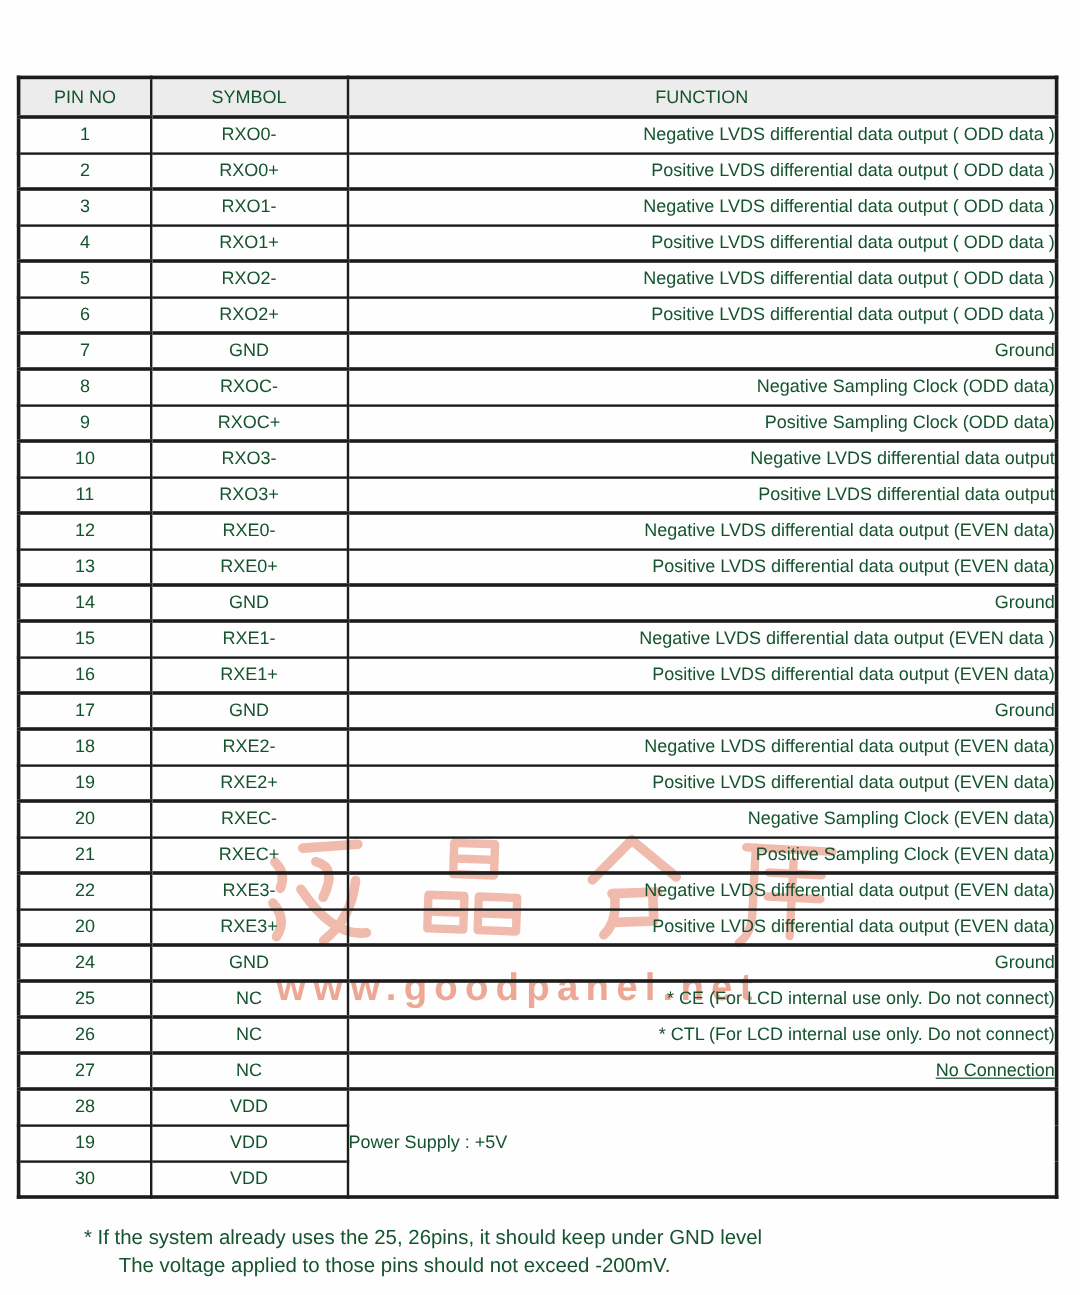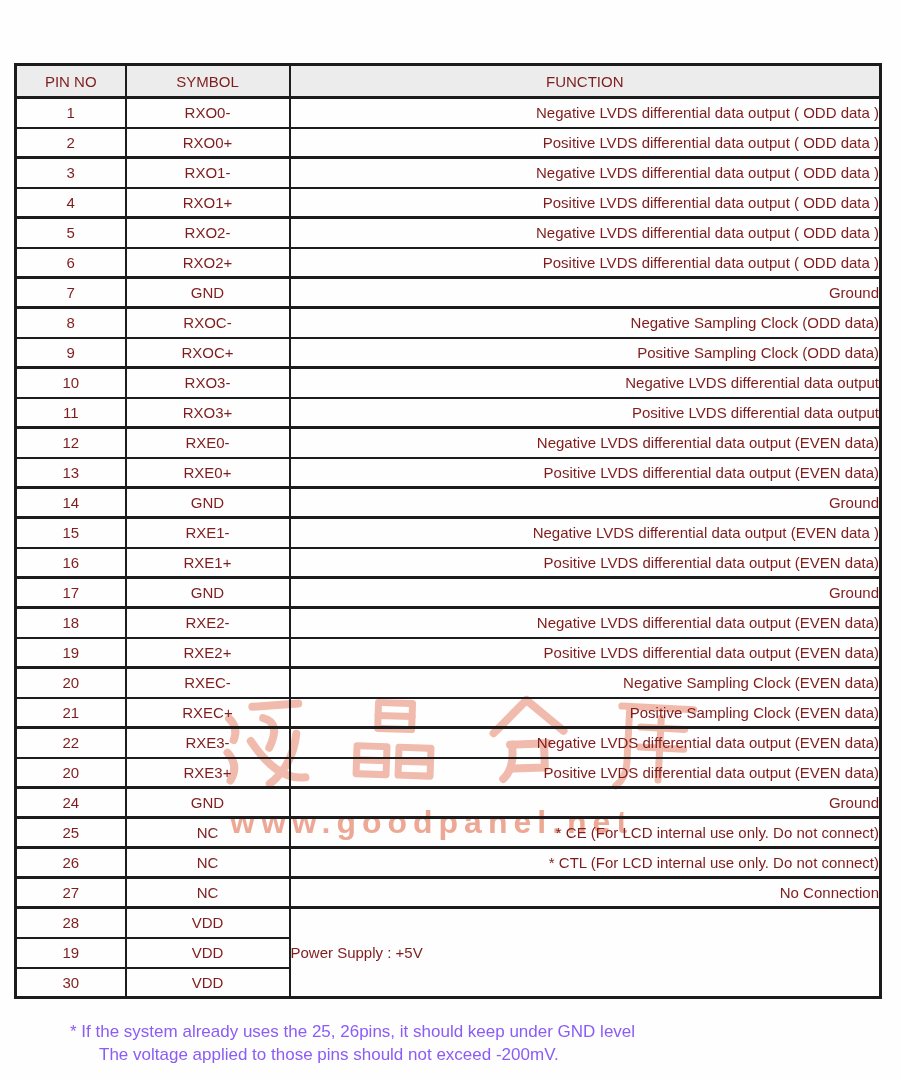--- a/index.html
+++ b/index.html
@@ -23,41 +23,41 @@
   .wm-url{
     position:absolute;left:230px;top:804px;width:460px;
     font-size:32px;font-weight:bold;letter-spacing:6px;
     color:#e8937a;opacity:0.8;white-space:nowrap;
   }
 
   
   .tbl-wrap{position:absolute;left:14px;top:63px;z-index:2;}
   table.pins{
     border-collapse:collapse;table-layout:fixed;width:865px;
-    font-size:15px;color:#7f1d1d;
+    font-size:15px;color:#14532d;
   }
   table.pins{border:3px solid #1c1c1c;}
   table.pins th,table.pins td{
     border:2px solid #1c1c1c;
     padding:0;background:transparent;
     overflow:hidden;white-space:nowrap;
   }
   table.pins thead tr{height:33px;}
   table.pins tbody tr{height:30px;}
   table.pins thead th{
     background:#ececec;font-weight:normal;font-size:15px;
     border-bottom-width:3px;
   }
   td.pin,td.sym{text-align:center;}
   td.func{text-align:right;padding-left:10px;}
   td.func-merged{text-align:left;padding-left:10px;vertical-align:middle;}
   tr.g td{border-top-width:3px;}   
 
   
-  .footnote{position:absolute;left:70px;top:1022px;z-index:2;font-size:17px;color:#8b5cf6;}
+  .footnote{position:absolute;left:70px;top:1022px;z-index:2;font-size:17px;color:#14532d;}
   .footnote .l1{white-space:nowrap;}
   .footnote .l2{white-space:nowrap;margin-left:29px;margin-top:3px;}
 </style>
 </head>
 <body>
 
 <div class="page">
 
 
   <div class="watermark">
@@ -243,21 +243,21 @@
             <td class="func">* CE (For LCD internal use only. Do not connect)</td>
           </tr>
         <tr class="g">
             <td class="pin">26</td>
             <td class="sym">NC</td>
             <td class="func">* CTL (For LCD internal use only. Do not connect)</td>
           </tr>
         <tr class="g">
             <td class="pin">27</td>
             <td class="sym">NC</td>
-            <td class="func" style="padding-left:16px;">No Connection</td>
+            <td class="func" style="padding-left:16px;text-decoration:underline;">No Connection</td>
           </tr>
         <tr class="g">
             <td class="pin">28</td>
             <td class="sym">VDD</td>
             <td class="func-merged" rowspan="3">Power Supply : +5V</td>
           </tr>
         <tr>
             <td class="pin">19</td>
             <td class="sym">VDD</td>
           </tr>

